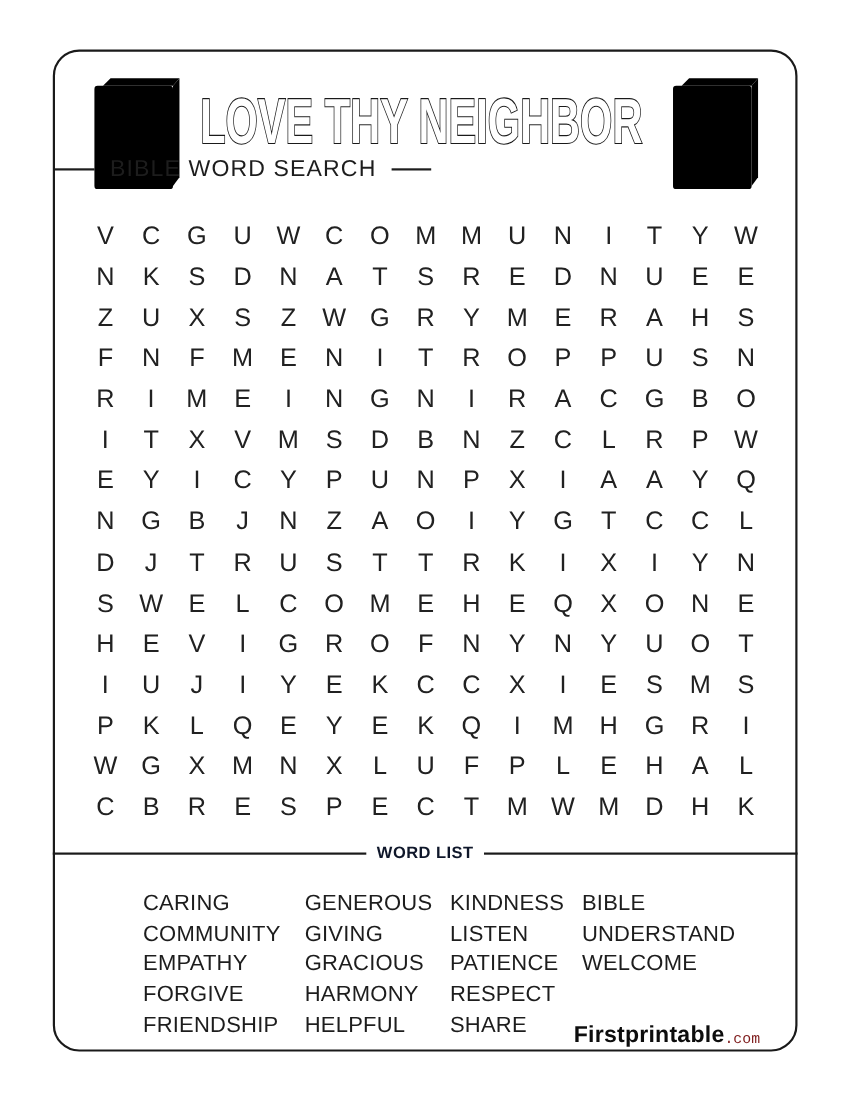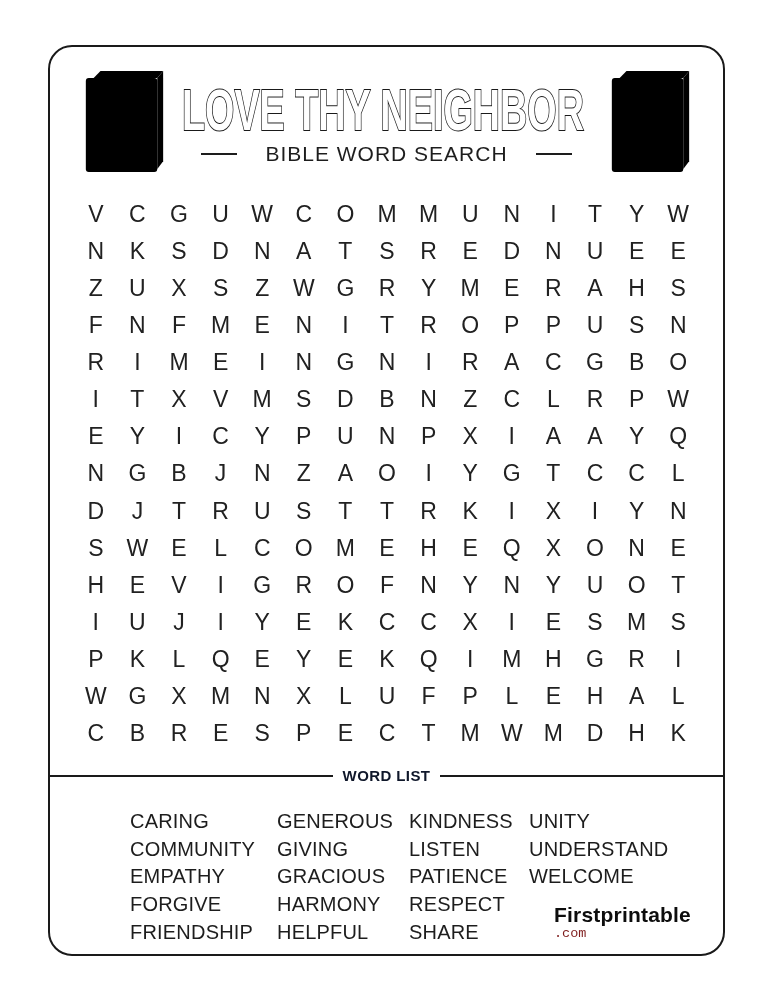--- a/index.html
+++ b/index.html
@@ -50,22 +50,21 @@
     paint-order: stroke;
   }
   .subtitle-row {
     position: absolute;
     left: 0;
     top: 94px;
     width: 100%;
     height: 26px;
     display: flex;
     align-items: center;
-    justify-content: center;
-    gap: 28px;
+    gap: 14px;
   }
   .subtitle-dash {
     width: 36px;
     height: 2px;
     background: #1d1d1d;
   }
   .subtitle-text {
     font-size: 21px;
     letter-spacing: 1px;
     color: #1d1d1d;
@@ -121,25 +120,25 @@
     letter-spacing: 0.2px;
     color: #1d1d1d;
   }
   .wl-col.c1 { left: 68px; }
   .wl-col.c2 { left: 215px; }
   .wl-col.c3 { left: 347px; }
   .wl-col.c4 { left: 467px; }
   
   .logo {
     position: absolute;
-    top: 856px;
+    top: 882px;
     right: 23px;
     display: flex;
-    flex-direction: column;
-    align-items: flex-start;
+    flex-direction: row;
+    align-items: flex-end;
     background: #ffffff;
     padding: 0 9px;
   }
   .logo-brand {
     font-size: 21px;
     font-weight: bold;
     line-height: 24px;
     color: #0d0d0d;
     letter-spacing: 0.2px;
   }
@@ -448,21 +447,21 @@
         <li>HELPFUL</li>
       </ul>
     <ul class="wl-col c3">
         <li>KINDNESS</li>
         <li>LISTEN</li>
         <li>PATIENCE</li>
         <li>RESPECT</li>
         <li>SHARE</li>
       </ul>
     <ul class="wl-col c4">
-        <li>UNITY</li>
+        <li>BIBLE</li>
         <li>UNDERSTAND</li>
         <li>WELCOME</li>
       </ul>
 
     <div class="logo">
       <span class="logo-brand">Firstprintable</span>
       <span class="logo-domain">.com</span>
     </div>
 
   </div>

